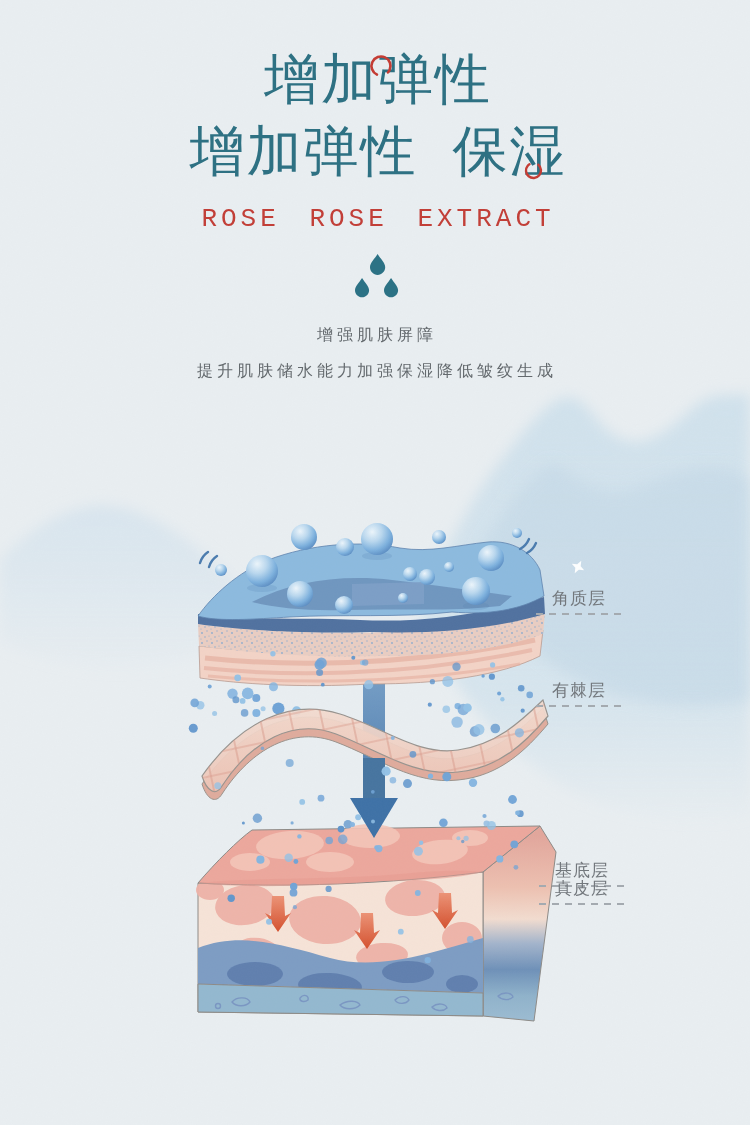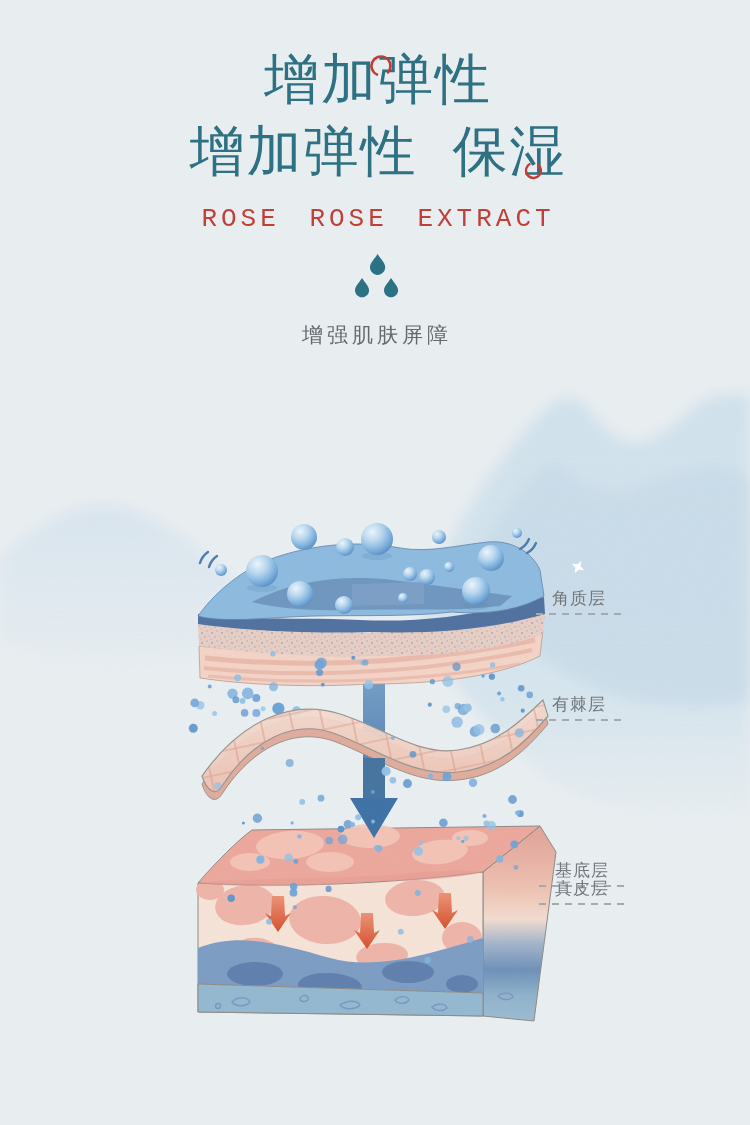--- a/index.html
+++ b/index.html
@@ -15,31 +15,31 @@
   .subtitle-en{margin-top:12px;font-size:26px;letter-spacing:4px;word-spacing:10px;
                color:#c23f38;font-weight:500;}
   .ring{position:absolute;z-index:4;}
   .ring svg{display:block;}
   .ring-1{left:369px;top:54px;width:24px;height:24px;transform:rotate(115deg);}
   .ring-2{left:524px;top:161px;width:19px;height:19px;transform:rotate(-50deg);}
   .drops-icon{position:absolute;left:352px;top:253px;z-index:3;}
 
   
   .intro-line{position:absolute;left:0;width:750px;text-align:center;z-index:3;
-              color:#63696d;font-size:21px;letter-spacing:4px;text-indent:4px;line-height:26px;}
+              color:#63696d;font-size:16px;letter-spacing:4px;text-indent:4px;line-height:26px;}
   .intro-1{top:322px;}
   .intro-2{top:358px;}
 
   
   .layer-label{position:absolute;width:86px;z-index:3;color:#73787d;font-size:17px;
                letter-spacing:1px;text-align:center;line-height:18px;font-family:Liberation Serif, serif;}
   .layer-label .dash-line{margin-top:5px;height:2px;
       background:repeating-linear-gradient(90deg,#a4aab0 0 7px,transparent 7px 13px);}
   .lbl-1{left:536px;top:590px;}
-  .lbl-2{left:536px;top:696px;}
+  .lbl-2{left:536px;top:682px;}
   .lbl-3{left:539px;top:862px;}
   .lbl-4{left:539px;top:880px;}
 </style>
 </head>
 <body>
 
 <div class="stage">
 
 <svg id="art" width="750" height="1125" viewBox="0 0 750 1125">
   <defs>
@@ -376,20 +376,21 @@
 
 <div class="drops-icon">
   <svg width="52" height="50" viewBox="0 0 52 50" fill="#2c7285">
     <path transform="translate(18,1) scale(0.95)" d="M8,0 C11,5 16,9 16,14 C16,18.4 12.4,22 8,22 C3.6,22 0,18.4 0,14 C0,9 5,5 8,0 Z"></path>
     <path transform="translate(3,25) scale(0.88)" d="M8,0 C11,5 16,9 16,14 C16,18.4 12.4,22 8,22 C3.6,22 0,18.4 0,14 C0,9 5,5 8,0 Z"></path>
     <path transform="translate(32,25) scale(0.88)" d="M8,0 C11,5 16,9 16,14 C16,18.4 12.4,22 8,22 C3.6,22 0,18.4 0,14 C0,9 5,5 8,0 Z"></path>
   </svg>
 </div>
 
 <div class="intro-line intro-1">增强肌肤屏障</div>
+<div class="intro-line intro-2">提升肌肤储水能力加强保湿降低皱纹生成</div>
 
 <div class="layer-label lbl-1">
   <span>角质层</span>
   <div class="dash-line"></div>
 </div>
 <div class="layer-label lbl-2">
   <span>有棘层</span>
   <div class="dash-line"></div>
 </div>
 <div class="layer-label lbl-3">

